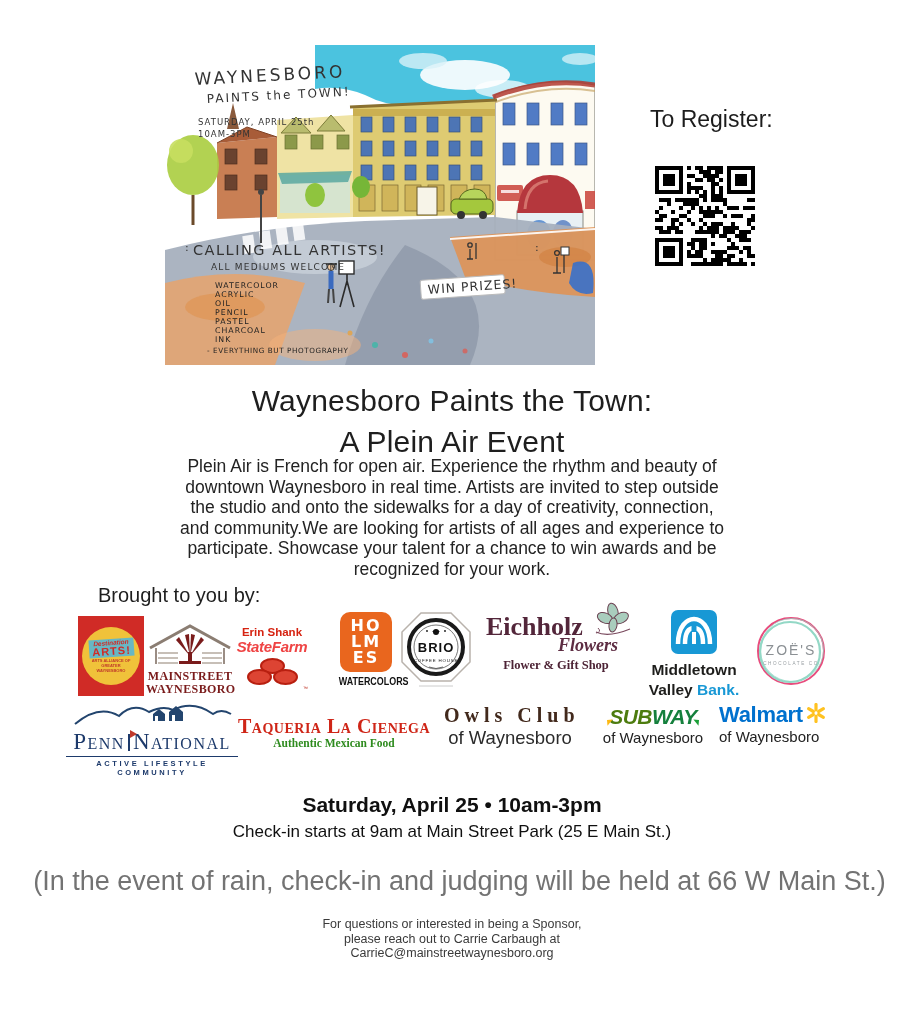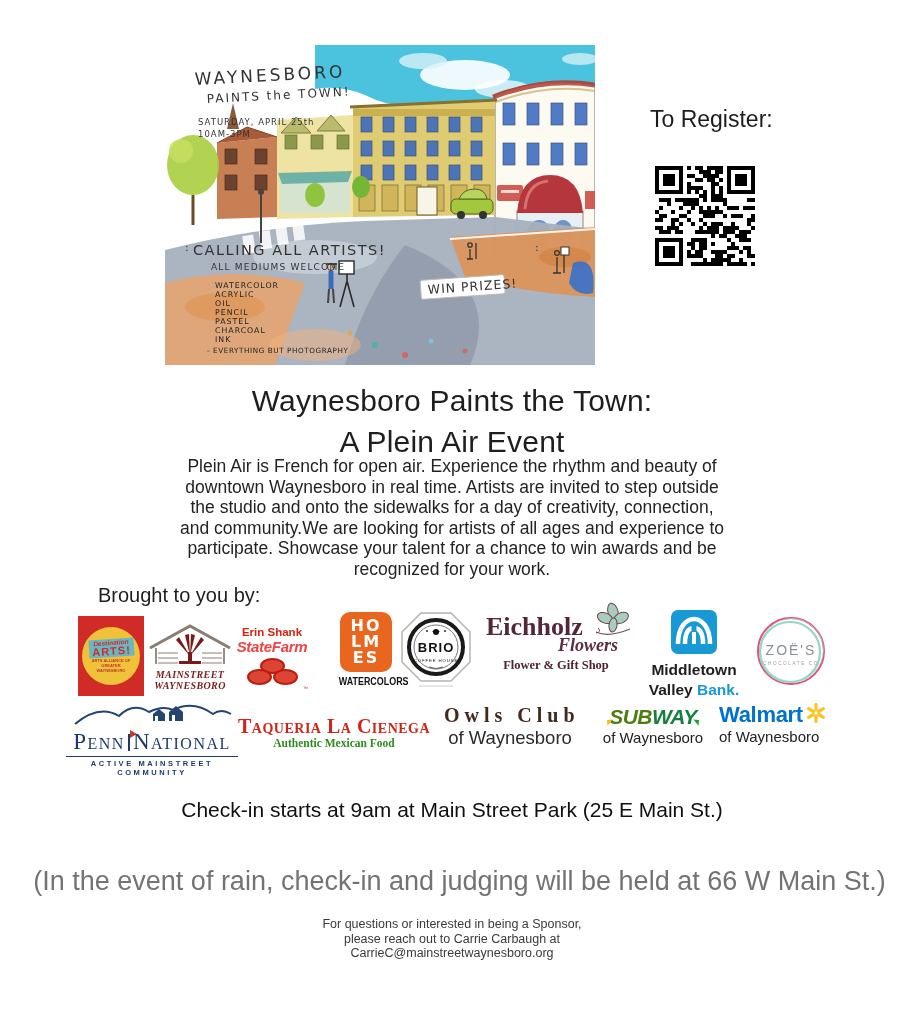--- a/index.html
+++ b/index.html
@@ -27,21 +27,21 @@
   
   .logo-da { left:78px; top:616px; width:66px; height:80px; background:#d02b26; display:flex; align-items:center; justify-content:center; }
   .da-circle { width:58px; height:58px; background:#f0c23a; border-radius:50%; display:flex; flex-direction:column; align-items:center; justify-content:center; overflow:hidden; }
   .da-state { background:#67b7c4; transform:rotate(-4deg); padding:1px 3px; text-align:center; }
   .da-l1 { font-size:6.5px; font-weight:bold; font-style:italic; color:#d02b26; line-height:1; }
   .da-l2 { font-size:11px; font-weight:800; color:#d02b26; letter-spacing:1px; line-height:.9; }
   .da-sub { font-size:4px; font-weight:bold; color:#c03b2a; text-align:center; width:42px; margin-top:2px; line-height:1.2; }
 
   
   .logo-ms { left:146px; top:622px; width:88px; text-align:center; }
-  .ms-text { font-family:"Liberation Serif", serif; font-weight:bold; color:#7a1b1b; font-size:10px; line-height:1.05; letter-spacing:.4px;font-style:italic; }
+  .ms-text { font-family:"Liberation Serif", serif; font-weight:bold; color:#7a1b1b; font-size:12px; line-height:1.05; letter-spacing:.4px; }
 
   
   .logo-sf { left:233px; top:626px; width:78px; text-align:center; }
   .sf-agent { color:#d62311; font-weight:bold; font-size:11.5px; }
   .sf-brand { color:#ef4444; font-weight:bold; font-style:italic; font-size:15px; letter-spacing:-.3px; }
   .sf-ovals { position:relative; width:64px; height:33px; margin:3px auto 0; }
   .sf-oval { position:absolute; width:25px; height:16px; border:2px solid #b81f10; border-radius:50%; background:#dd4433; }
   .sf-oval.top { left:20px; top:0; } .sf-oval.bl { left:7px; top:11px; } .sf-oval.br { left:33px; top:11px; }
   .sf-tm { position:absolute; right:-4px; bottom:0; font-size:5px; color:#b81f10; }
 
@@ -97,21 +97,21 @@
   
   .logo-wm { left:719px; top:704px; width:116px; text-align:left; }
   .wm-row { display:flex; align-items:center; }
   .wm-name { color:#0071ce; font-weight:bold; font-size:22px; letter-spacing:-.3px; line-height:1; }
   .wm-spark { margin-left:3px; position:relative; top:-2px; }
   .wm-sub { font-size:15px; color:#222; margin-top:2px; }
 
   
   .when { position:absolute; left:0; right:0; top:793px; text-align:center; color:#101010; }
   .when-date { font-weight:bold; font-size:21px; }
-  .when-checkin { font-size:21px; margin-top:5px; }
+  .when-checkin { font-size:17px; margin-top:5px; }
   .rain { position:absolute; left:15px; right:0; top:866px; text-align:center; font-size:27px; color:#737373; }
   .contact { position:absolute; left:0; right:0; top:917px; text-align:center; font-size:12.5px; line-height:14.5px; color:#3a3a3a; }
 </style>
 </head>
 <body>
 
 <div class="page">
 
   <div class="illustration">
     <svg viewBox="0 0 430 320" width="430" height="320">
@@ -707,21 +707,21 @@
   </div>
 
   <div class="logo logo-penn">
     <svg width="170" height="26" viewBox="0 0 170 26">
       <path d="M8,24 Q32,4 52,16 Q66,2 82,12 Q96,5 106,10 Q126,0 146,14 Q154,8 164,14" fill="none" stroke="#23456e" stroke-width="2"></path>
       <path d="M86,14 l6,-5 l6,5 v7 h-12 z" fill="#23456e"></path>
       <path d="M102,12 l7,-6 l7,6 v9 h-14 z" fill="#23456e"></path>
       <path d="M88,16 h3 v5 h-3 z M105,15 h3 v6 h-3 z" fill="#fff"></path>
     </svg>
     <div class="penn-name"><span>Penn</span><span class="penn-pole"></span><span>National</span></div>
-    <div class="penn-sub">ACTIVE MAINSTREET COMMUNITY</div>
+    <div class="penn-sub">ACTIVE LIFESTYLE COMMUNITY</div>
   </div>
 
   <div class="logo logo-taq">
     <div class="taq-name">Taqueria La Cienega</div>
     <div class="taq-sub">Authentic Mexican Food</div>
   </div>
 
   <div class="logo logo-owls">
     <div class="owls-name">Owls Club</div>
     <div class="owls-sub">of Waynesboro</div>
@@ -743,20 +743,21 @@
             <line x1="12.6" y1="11.5" x2="17.4" y2="14.3"></line>
           <line x1="2.6" y1="14.3" x2="7.4" y2="11.5"></line>
             <line x1="12.6" y1="8.5" x2="17.4" y2="5.7"></line>
         </g>
       </svg>
     </div>
     <div class="wm-sub">of Waynesboro</div>
   </div>
 
   <div class="when">
+    <div class="when-date">Saturday, April 25 • 10am-3pm</div>
     <div class="when-checkin">Check-in starts at 9am at Main Street Park (25 E Main St.)</div>
   </div>
   <div class="rain">(In the event of rain, check-in and judging will be held at 66 W Main St.)</div>
   <div class="contact">
     <div>For questions or interested in being a Sponsor,</div>
     <div>please reach out to Carrie Carbaugh at</div>
     <div>CarrieC@mainstreetwaynesboro.org</div>
   </div>
 
 </div>

